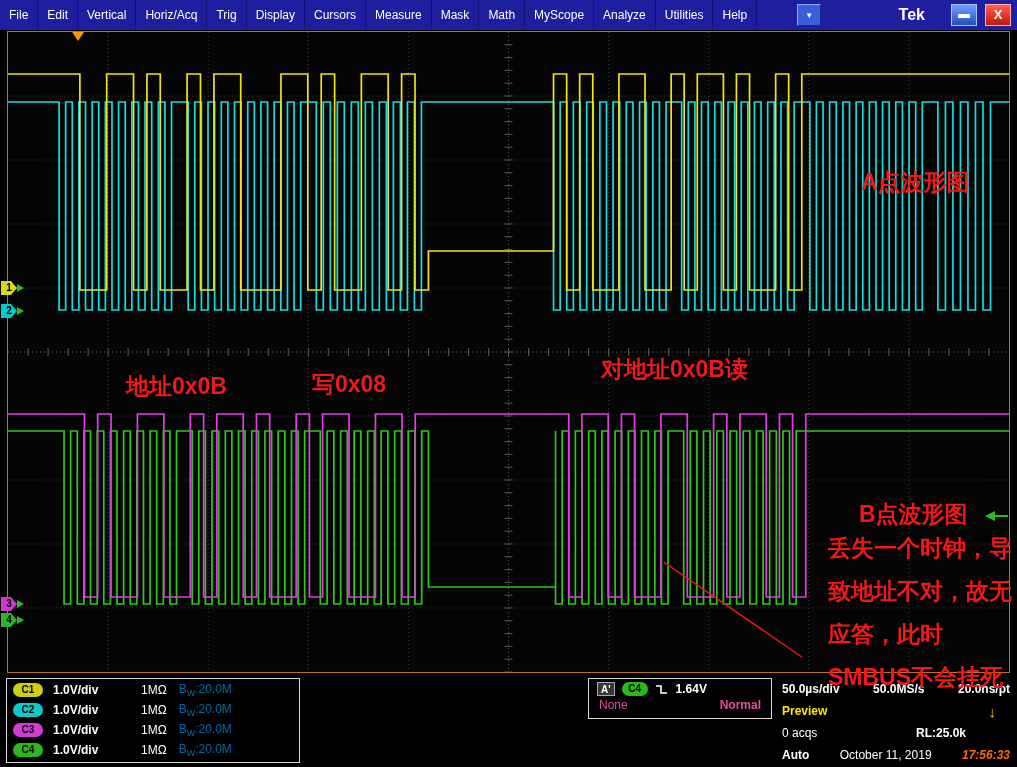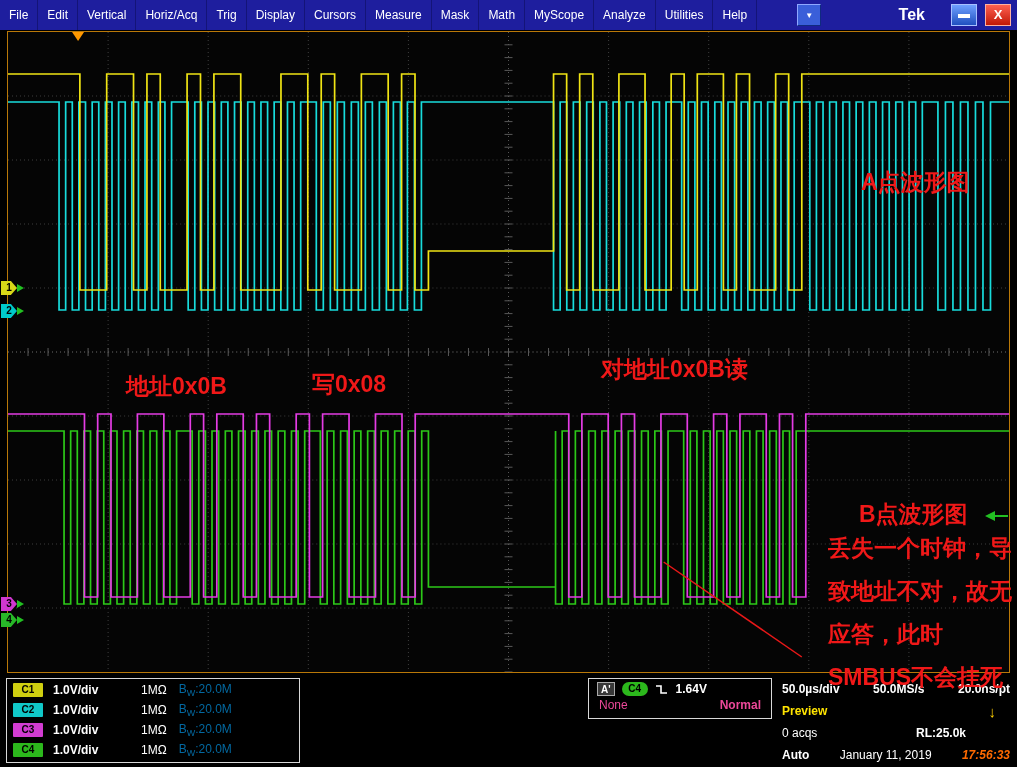--- a/index.html
+++ b/index.html
@@ -38,21 +38,21 @@
 
   
   .ann{position:absolute;font-weight:bold;font-size:23px;z-index:6;white-space:nowrap;
        font-family:"Liberation Sans",sans-serif;margin-left:16px;}
   #note-block{line-height:43px;}
 
   
   #ch-box{position:absolute;left:6px;top:678px;width:294px;height:85px;
           border:1px solid #d8d8d8;background:#000;z-index:2;padding-top:1px;}
   .ch-row{display:flex;align-items:center;height:20px;}
-  .ch-badge{width:30px;height:14px;border-radius:1px;color:#000;font-size:10px;font-weight:bold;
+  .ch-badge{width:30px;height:14px;border-radius:7px;color:#000;font-size:10px;font-weight:bold;
             text-align:center;line-height:14px;margin-left:6px;flex:none;}
   .ch-scale{color:#fff;font-size:12px;font-weight:bold;margin-left:10px;width:76px;}
   .ch-imp{color:#fff;font-size:12px;margin-left:12px;}
   .ch-bw{color:#0369a1;font-size:12px;margin-left:12px;}
   .ch-bw sub{font-size:9px;}
 
   #trig-box{position:absolute;left:588px;top:678px;width:184px;height:41px;
             border:1px solid #d8d8d8;background:#000;z-index:2;}
   .trig-row1{display:flex;align-items:center;gap:7px;padding:3px 0 0 8px;}
   .trig-src{border:1px solid #aaa;background:#383838;color:#fff;font-size:10px;font-weight:bold;
@@ -302,21 +302,21 @@
     <div class="hrow">
       <span id="preview-label">Preview</span>
       <span id="scroll-arrow">↓</span>
     </div>
     <div class="hrow" id="acq-row">
       <span class="norm">0 acqs</span>
       <span>RL:25.0k</span>
     </div>
     <div class="hrow">
       <span>Auto</span>
-      <span class="norm">January 11, 2019</span>
+      <span class="norm">October 11, 2019</span>
       <span id="time-label">17:56:33</span>
     </div>
   </div>
 
   <div class="ann" style="left: 845px; top: 167px; color: rgb(240, 24, 24);">A点波形图</div>
   <div class="ann" style="left: 110px; top: 371px; color: rgb(240, 24, 24);">地址0x0B</div>
   <div class="ann" style="left: 296px; top: 369px; color: rgb(240, 24, 24);">写0x08</div>
   <div class="ann" style="left: 585px; top: 354px; color: rgb(240, 24, 24);">对地址0x0B读</div>
   <div class="ann" id="note-block" style="left: 812px; top: 527px; color: rgb(240, 24, 24);">
     <div>丢失一个时钟，导</div>

